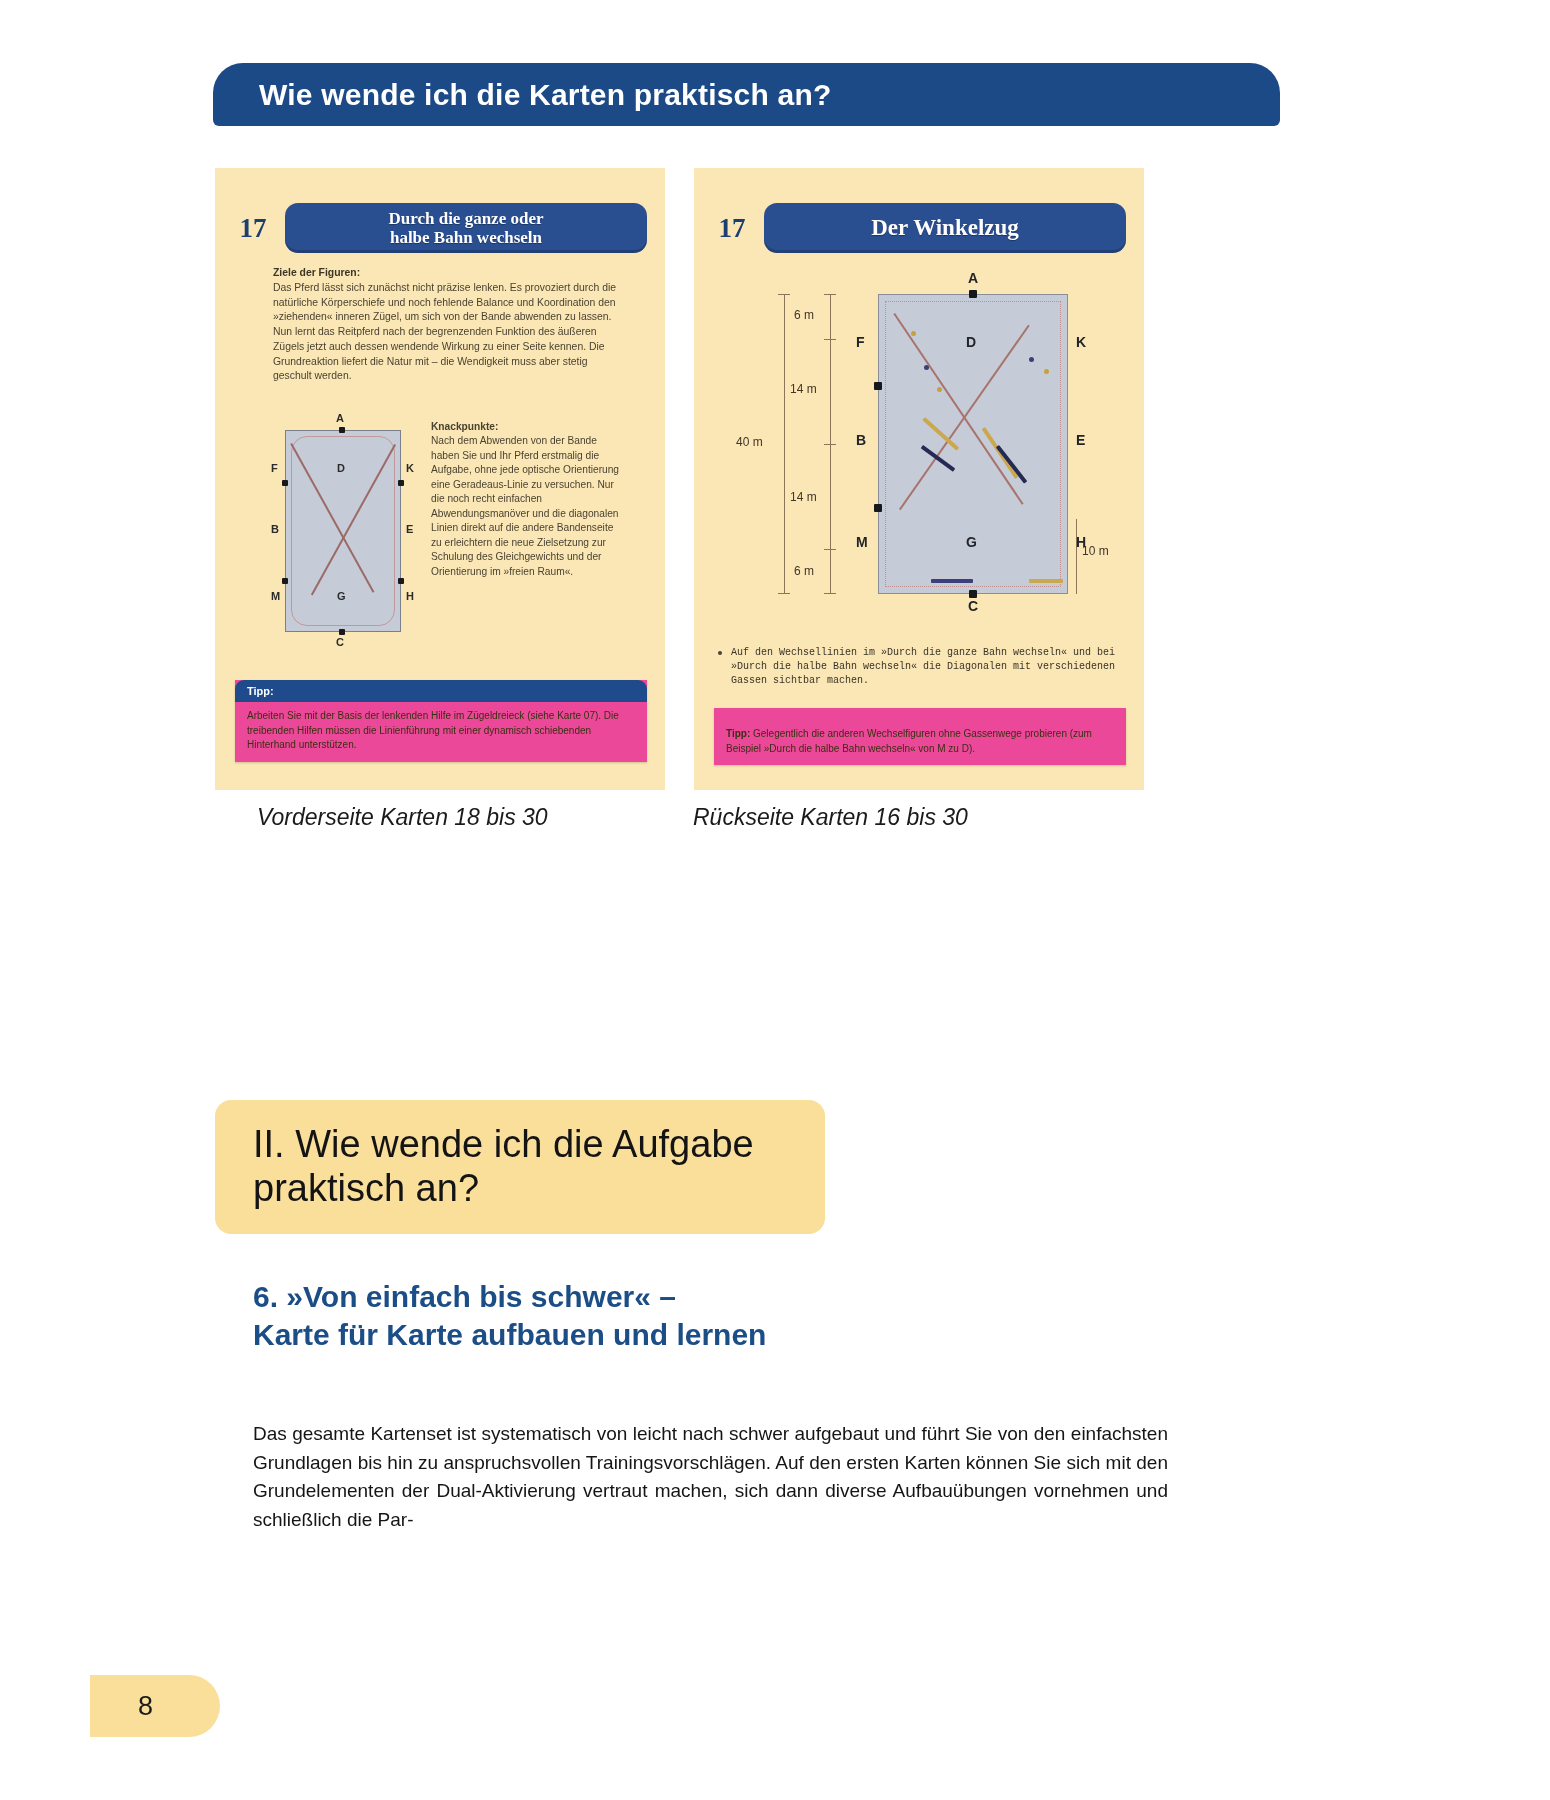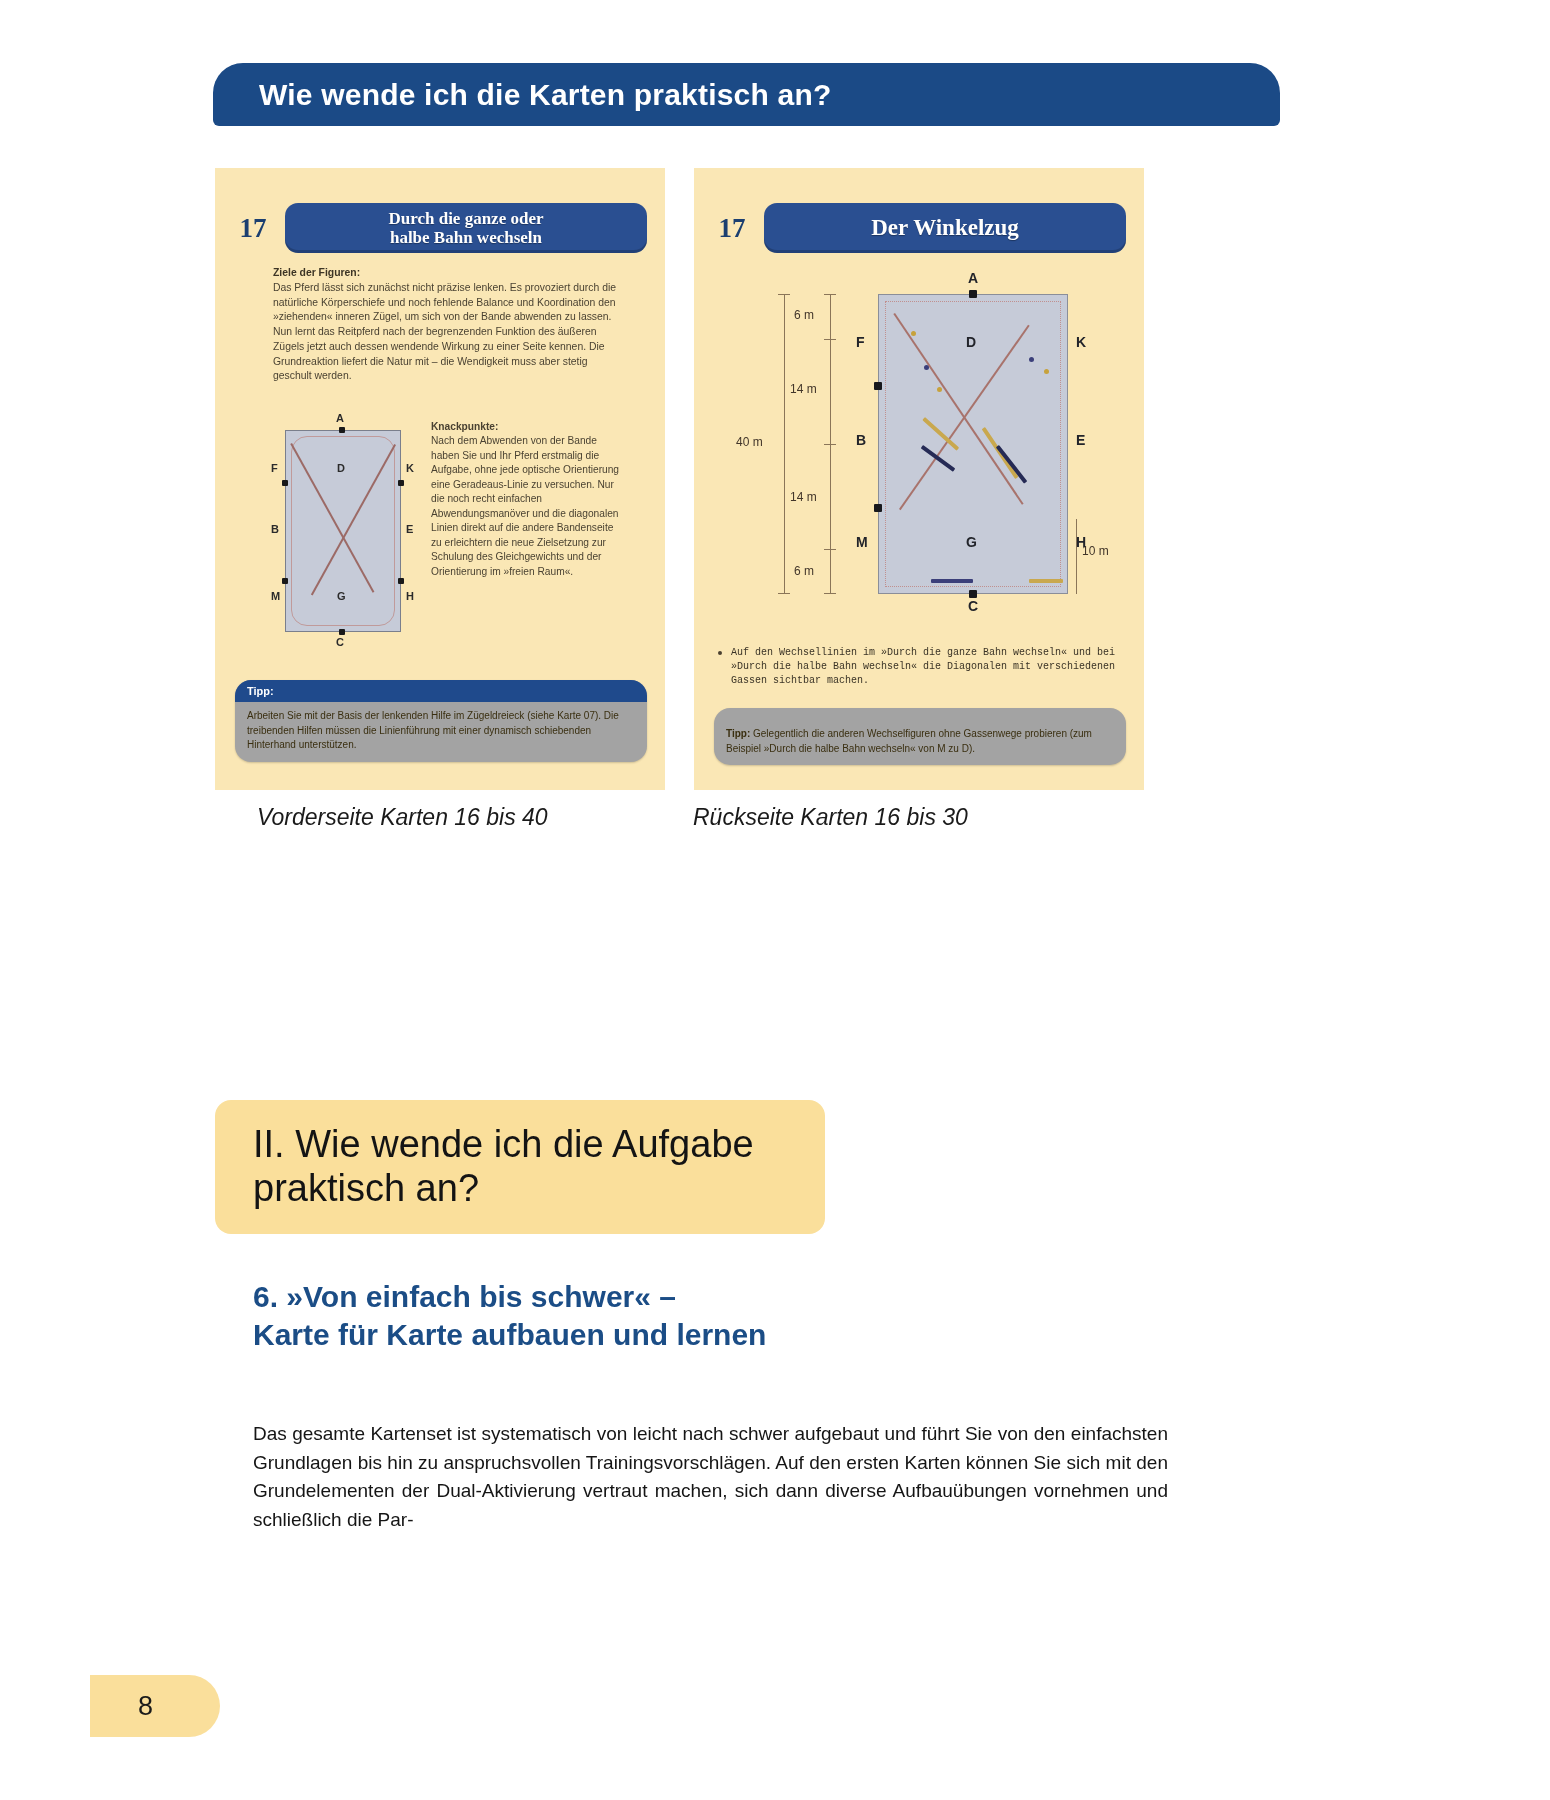--- a/index.html
+++ b/index.html
@@ -181,23 +181,23 @@
     background: #9c6a66;
     height: 1.6px;
     transform-origin: 0 0;
   }
 
   
   .tip-box {
     position: absolute;
     left: 20px;
     right: 18px;
-    border-radius: 16px;
+    border-radius: 0;
     overflow: hidden;
-    background: #a3a3a3;
+    background: #ec4899;
     box-shadow: 0 1px 2px rgba(0,0,0,0.18);
   }
   .tip-head {
     background: #1f4a8c;
     height: 22px;
     display: flex;
     align-items: center;
     padding-left: 12px;
     border-radius: 9px 9px 0 0;
   }
@@ -513,21 +513,21 @@
       <span>Auf den Wechsellinien im »Durch die ganze Bahn wechseln« und bei »Durch die halbe Bahn wechseln« die Diagonalen mit verschiedenen Gassen sichtbar machen.</span>
     </div>
 
     <div class="tip-box" style="top:540px;">
       <div class="tip-body" style="padding-top:19px;">
         <b>Tipp: </b><span>Gelegentlich die anderen Wechselfiguren ohne Gassenwege probieren (zum Beispiel »Durch die halbe Bahn wechseln« von M zu D).</span>
       </div>
     </div>
   </div>
 
-  <div class="card-caption left">Vorderseite Karten 16 bis 40</div>
+  <div class="card-caption left">Vorderseite Karten 18 bis 30</div>
   <div class="card-caption right">Rückseite Karten 16 bis 30</div>
 </div>
 
 <div class="section-pill">
   <div class="section-pill-title">
     <span>II. Wie wende ich die Aufgabe</span><br>
     <span>praktisch an?</span>
   </div>
 </div>
 

